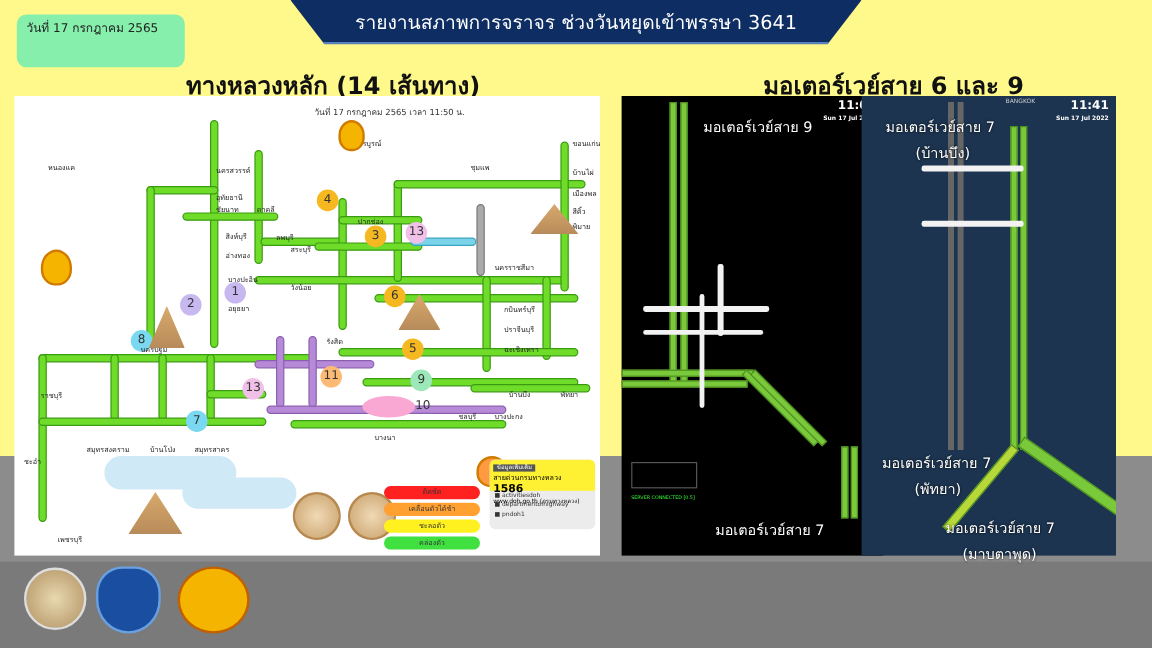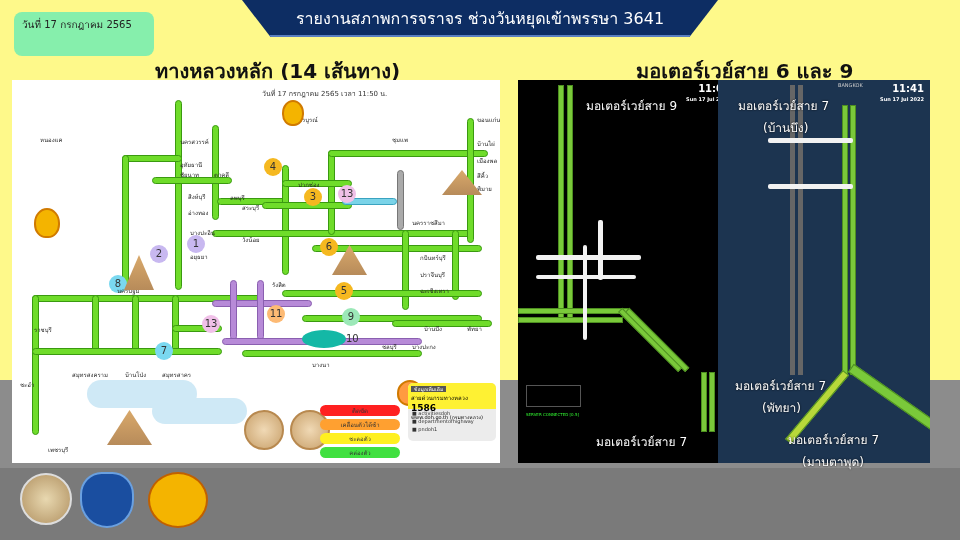--- a/index.html
+++ b/index.html
@@ -97,21 +97,21 @@
 
   <div class="num-badge" style="left:175px; top:155px; background:#c8b8f0;">1</div>
   <div class="num-badge" style="left:138px; top:165px; background:#c8b8f0;">2</div>
   <div class="num-badge" style="left:292px; top:108px; background:#f5b820;">3</div>
   <div class="num-badge" style="left:252px; top:78px; background:#f5b820;">4</div>
   <div class="num-badge" style="left:323px; top:202px; background:#f5b820;">5</div>
   <div class="num-badge" style="left:308px; top:158px; background:#f5b820;">6</div>
   <div class="num-badge" style="left:143px; top:262px; background:#7ad8f0;">7</div>
   <div class="num-badge" style="left:97px; top:195px; background:#7ad8f0;">8</div>
   <div class="num-badge" style="left:330px; top:228px; background:#9ce8b8;">9</div>
-  <div class="num-badge" style="left:290px; top:250px; background:#14b8a6;padding-left:44px;">10</div>
+  <div class="num-badge" style="left:290px; top:250px; background:#f9a8d4;padding-left:44px;">10</div>
   <div class="num-badge" style="left:255px; top:225px; background:#fdba74;">11</div>
   <div class="num-badge" style="left:190px; top:235px; background:#f0c0e8;">13</div>
   <div class="num-badge" style="left:326px; top:105px; background:#f0c0e8;">13</div>
 
   <div class="town" style="left:168px; top:57px;">นครสวรรค์</div>
   <div class="town" style="left:168px; top:80px;">อุทัยธานี</div>
   <div class="town" style="left:168px; top:90px;">ชัยนาท</div>
   <div class="town" style="left:202px; top:90px;">ตาคลี</div>
   <div class="town" style="left:218px; top:113px;">ลพบุรี</div>
   <div class="town" style="left:176px; top:112px;">สิงห์บุรี</div>

